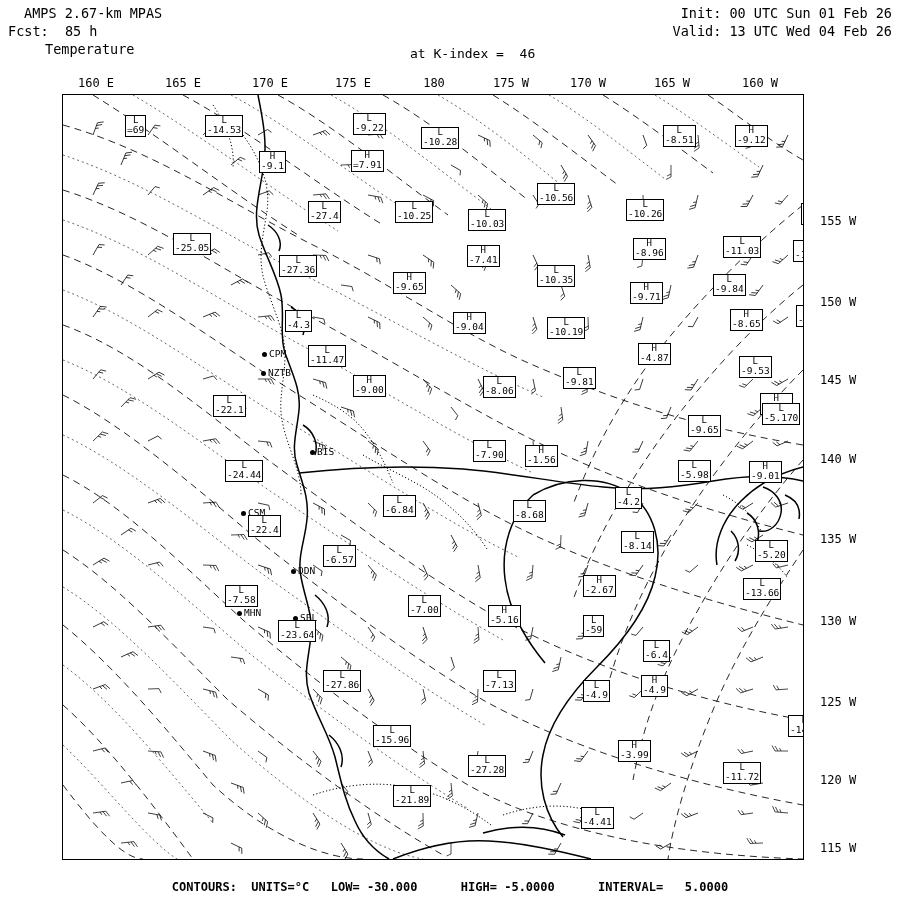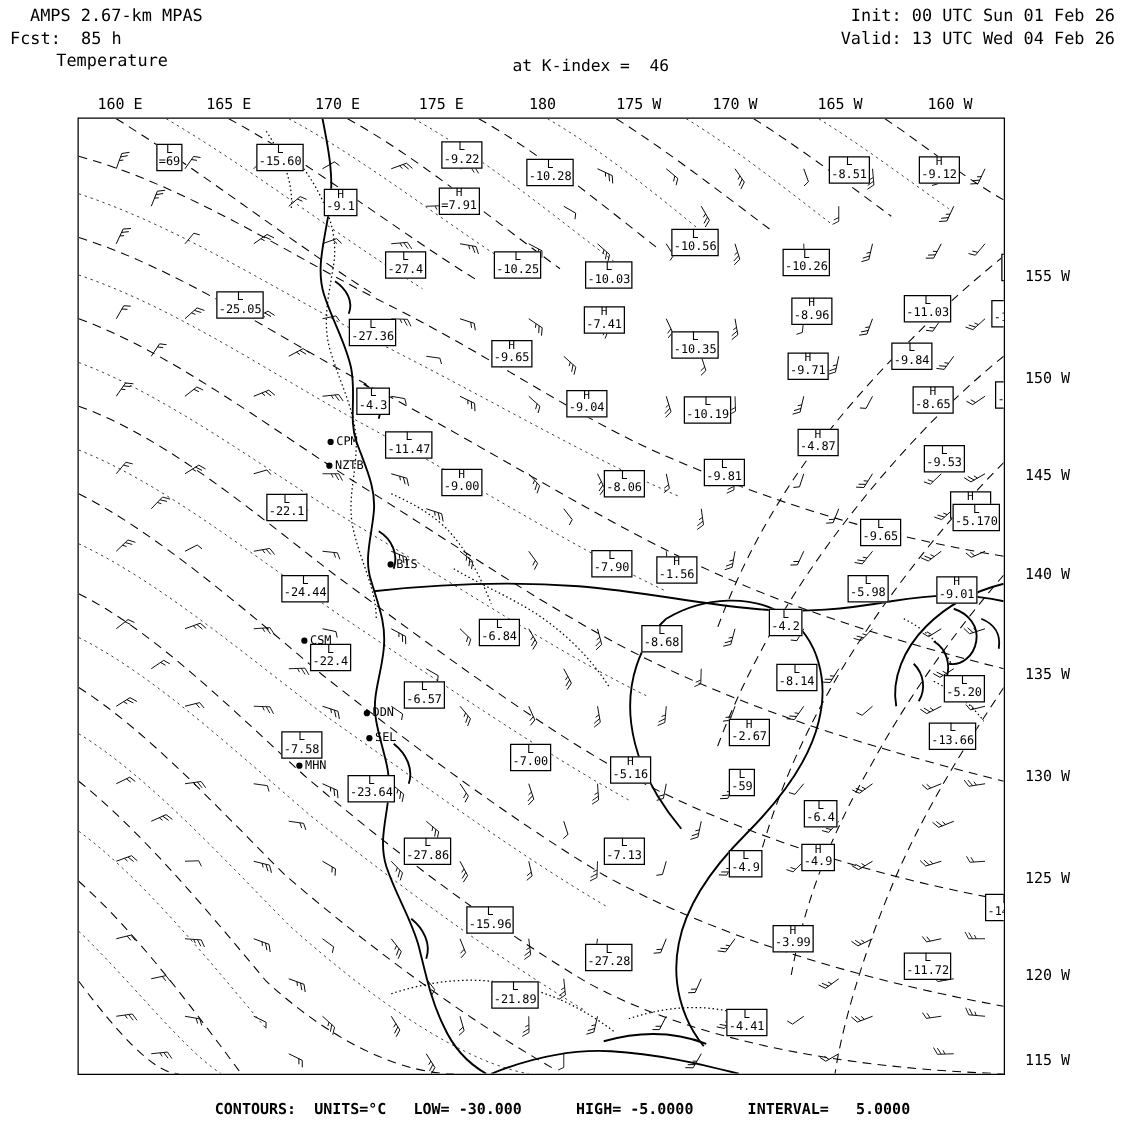--- a/index.html
+++ b/index.html
@@ -477,21 +477,21 @@
         <use href="#barb" x="278" y="748" transform="rotate(148,278,748)"></use>
         <use href="#barb3" x="388" y="748" transform="rotate(180,388,748)"></use>
         <use href="#barb" x="498" y="748" transform="rotate(210,498,748)"></use>
         <use href="#barb2" x="608" y="748" transform="rotate(240,608,748)"></use>
         <use href="#barb" x="700" y="748" transform="rotate(268,700,748)"></use>
       </g>
     </svg>
 
     <div id="overlay">
         <div class="cbox" style="left: 62px; top: 20px;"><span class="hl">L</span><span class="vl">=69</span></div>
-        <div class="cbox" style="left: 142px; top: 20px;"><span class="hl">L</span><span class="vl">-15.60</span></div>
+        <div class="cbox" style="left: 142px; top: 20px;"><span class="hl">L</span><span class="vl">-14.53</span></div>
         <div class="cbox" style="left: 290px; top: 18px;"><span class="hl">L</span><span class="vl">-9.22</span></div>
         <div class="cbox" style="left: 358px; top: 32px;"><span class="hl">L</span><span class="vl">-10.28</span></div>
         <div class="cbox" style="left: 600px; top: 30px;"><span class="hl">L</span><span class="vl">-8.51</span></div>
         <div class="cbox" style="left: 672px; top: 30px;"><span class="hl">H</span><span class="vl">-9.12</span></div>
         <div class="cbox" style="left: 288px; top: 55px;"><span class="hl">H</span><span class="vl">=7.91</span></div>
         <div class="cbox" style="left: 196px; top: 56px;"><span class="hl">H</span><span class="vl">-9.1</span></div>
         <div class="cbox" style="left: 474px; top: 88px;"><span class="hl">L</span><span class="vl">-10.56</span></div>
         <div class="cbox" style="left: 245px; top: 106px;"><span class="hl">L</span><span class="vl">-27.4</span></div>
         <div class="cbox" style="left: 332px; top: 106px;"><span class="hl">L</span><span class="vl">-10.25</span></div>
         <div class="cbox" style="left: 405px; top: 114px;"><span class="hl">L</span><span class="vl">-10.03</span></div>
@@ -552,18 +552,18 @@
         <div class="cbox" style="left: 405px; top: 660px;"><span class="hl">L</span><span class="vl">-27.28</span></div>
         <div class="cbox" style="left: 660px; top: 667px;"><span class="hl">L</span><span class="vl">-11.72</span></div>
         <div class="cbox" style="left: 330px; top: 690px;"><span class="hl">L</span><span class="vl">-21.89</span></div>
         <div class="cbox" style="left: 518px; top: 712px;"><span class="hl">L</span><span class="vl">-4.41</span></div>
         <div class="stn" style="left: 199px; top: 253px;"><span class="dot"></span><span>CPM</span></div>
         <div class="stn" style="left: 198px; top: 272px;"><span class="dot"></span><span>NZTB</span></div>
         <div class="stn" style="left: 247px; top: 351px;"><span class="dot"></span><span>BIS</span></div>
         <div class="stn" style="left: 178px; top: 412px;"><span class="dot"></span><span>CSM</span></div>
         <div class="stn" style="left: 228px; top: 470px;"><span class="dot"></span><span>DDN</span></div>
         <div class="stn" style="left: 138px; top: 512px; margin-left: 36px;"><span class="dot"></span><span>MHN</span></div>
-        <div class="stn" style="left: 230px; top: 490px;"><span class="dot"></span><span>SEL</span></div>
+        <div class="stn" style="left: 230px; top: 517px;"><span class="dot"></span><span>SEL</span></div>
       </div>
   </div>
 
   <div class="footer">CONTOURS:  UNITS=°C   LOW= -30.000      HIGH= -5.0000      INTERVAL=   5.0000</div>
 </div>
 
 </body></html>

